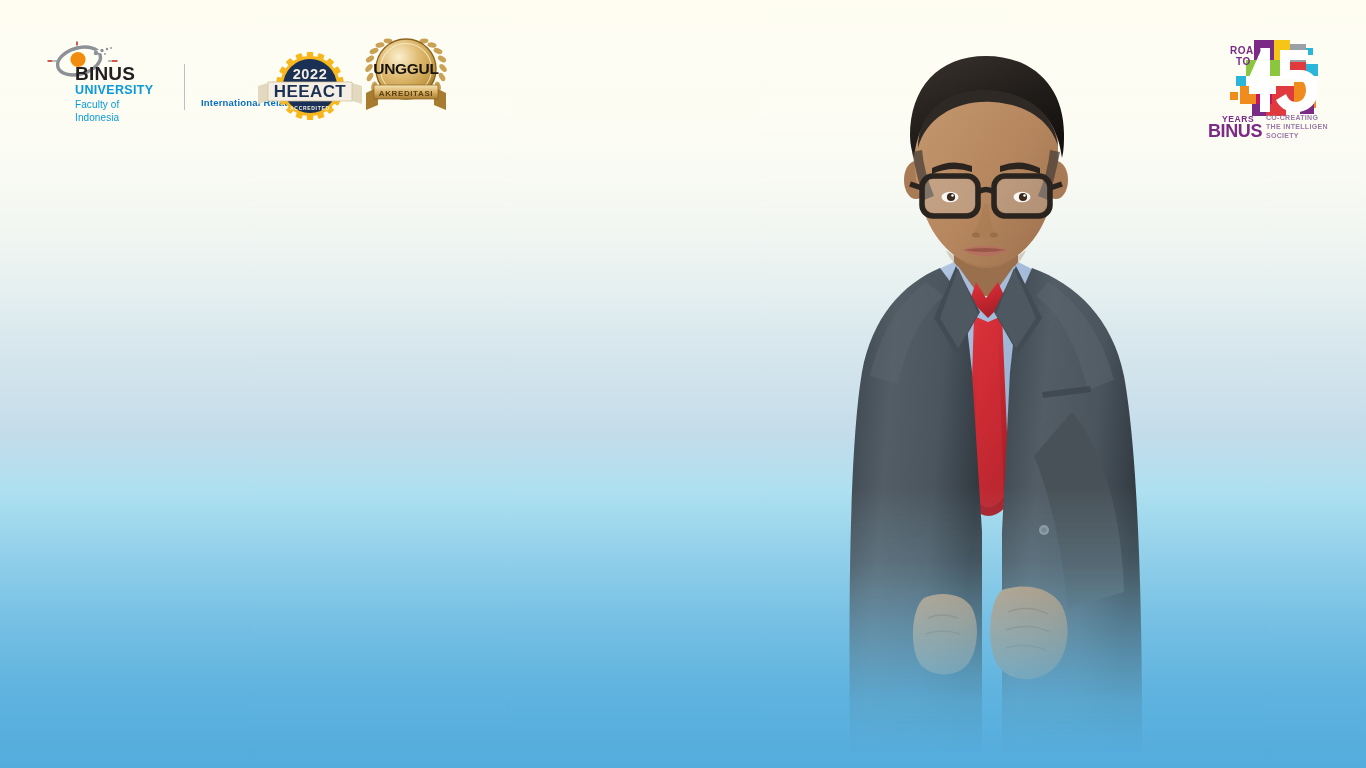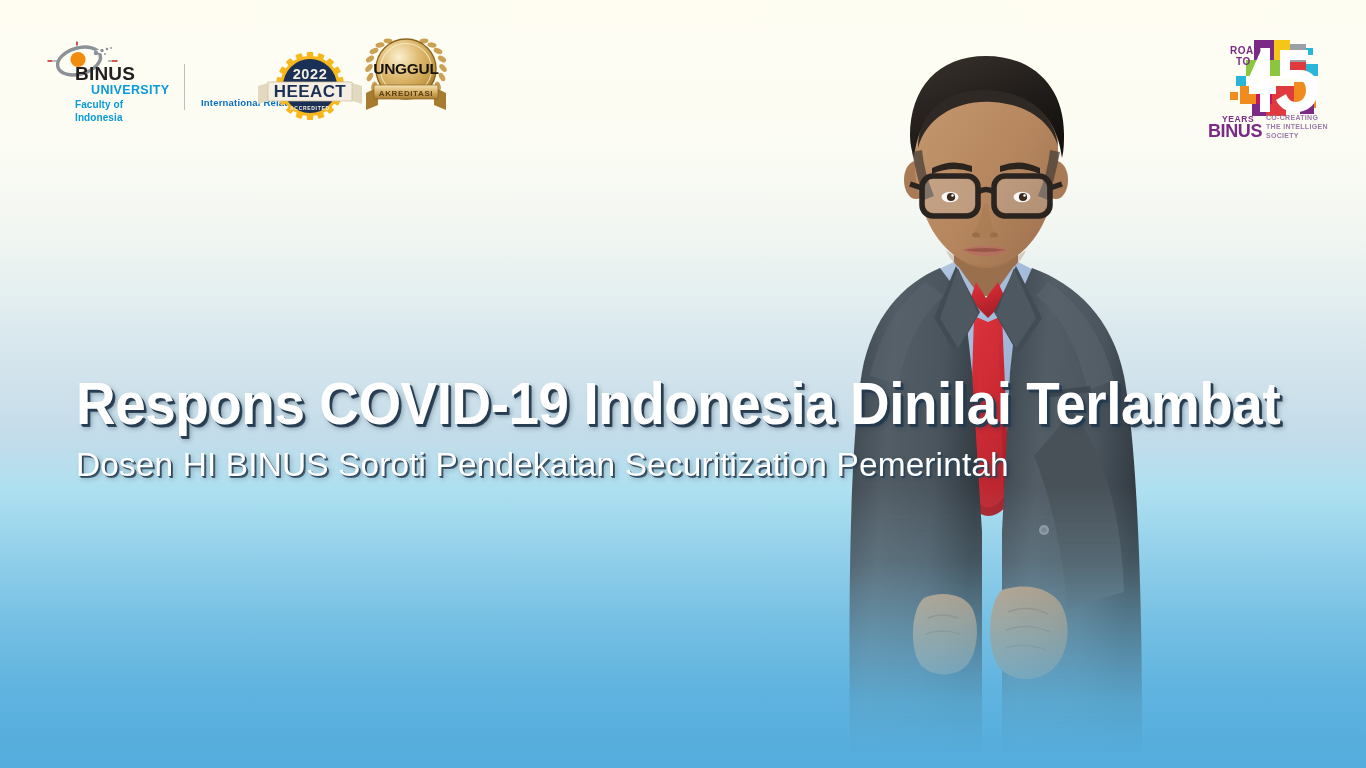--- a/index.html
+++ b/index.html
@@ -58,24 +58,24 @@
   .binus-word{
     position:absolute; left:35px; top:26px;
     line-height:1;
   }
   .binus-word .l1{
     display:block; font-size:19px; font-weight:bold; color:#231f20;
     letter-spacing:.2px; font-family:"Liberation Sans", sans-serif;
   }
   .binus-word .l2{
     display:block; font-size:12.5px; font-weight:bold; color:#0a9ad9;
-    letter-spacing:.35px; margin-top:1px;margin-left:16px;
+    letter-spacing:.35px; margin-top:1px;
   }
   .binus-word .l3{
-    display:block; font-size:10px; font-weight:bold; color:#0a9ad9;
+    display:block; font-size:10px; font-weight:normal; color:#0a9ad9;
     letter-spacing:.1px; margin-top:2px; line-height:1.12;
   }
   .lockup-divider{
     width:1px; height:46px; background:#b9c0c6;
     margin:0 16px 6px 22px;
   }
   .lockup-dept{
     font-size:9.5px; font-weight:bold; color:#0a6fc2;
     letter-spacing:.2px; padding-bottom:8px;
     white-space:nowrap;
@@ -482,18 +482,14 @@
       <ellipse cx="170" cy="203" rx="4" ry="2.6" fill="#8e6440" opacity=".6"></ellipse>
       <ellipse cx="188" cy="203" rx="4" ry="2.6" fill="#8e6440" opacity=".6"></ellipse>
 
       <path d="M156 218 Q178 210 202 218 Q180 230 156 218 Z" fill="#b5705f"></path>
       <path d="M158 218 Q178 214 200 218 Q178 222 158 218 Z" fill="#8d4a3d" opacity=".7"></path>
 
       <path d="M140 218 Q180 250 220 218 Q212 240 180 246 Q148 240 140 218 Z" fill="#9a6f4c" opacity=".3"></path>
     </svg>
   </div>
 
-  <div class="headline-block">
-    <div class="headline">Respons COVID-19 Indonesia Dinilai Terlambat</div>
-    <div class="subhead">Dosen HI BINUS Soroti Pendekatan Securitization Pemerintah</div>
-  </div>
 
 </div>
 
 </body></html>

